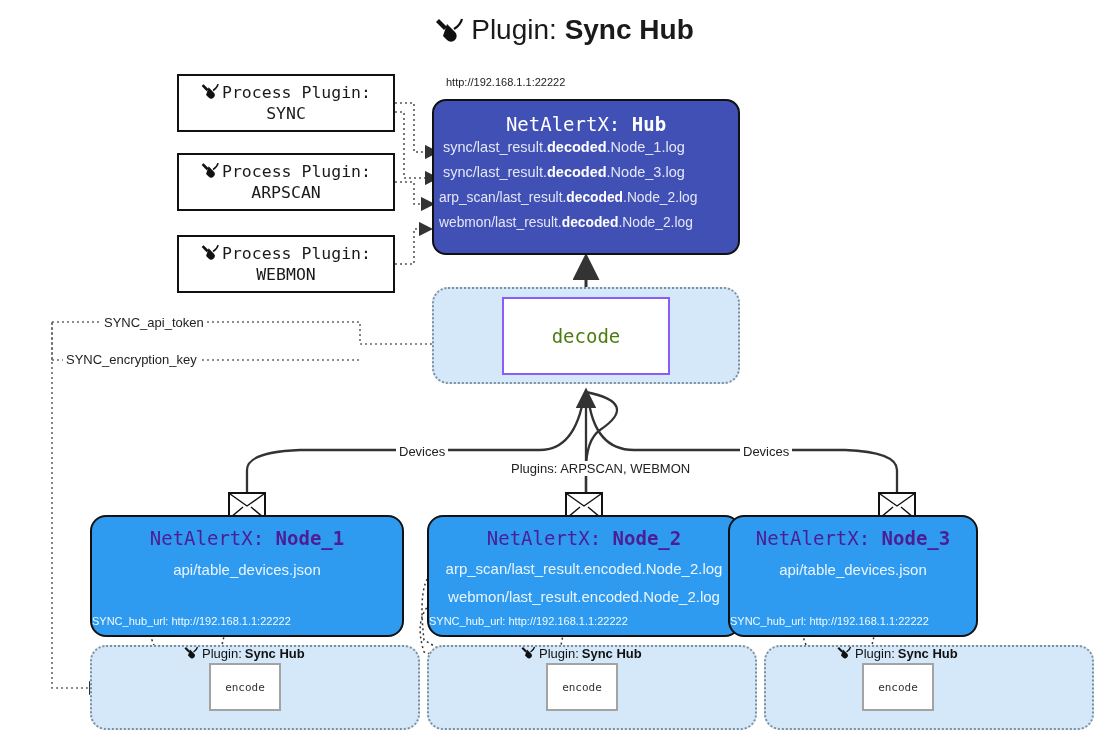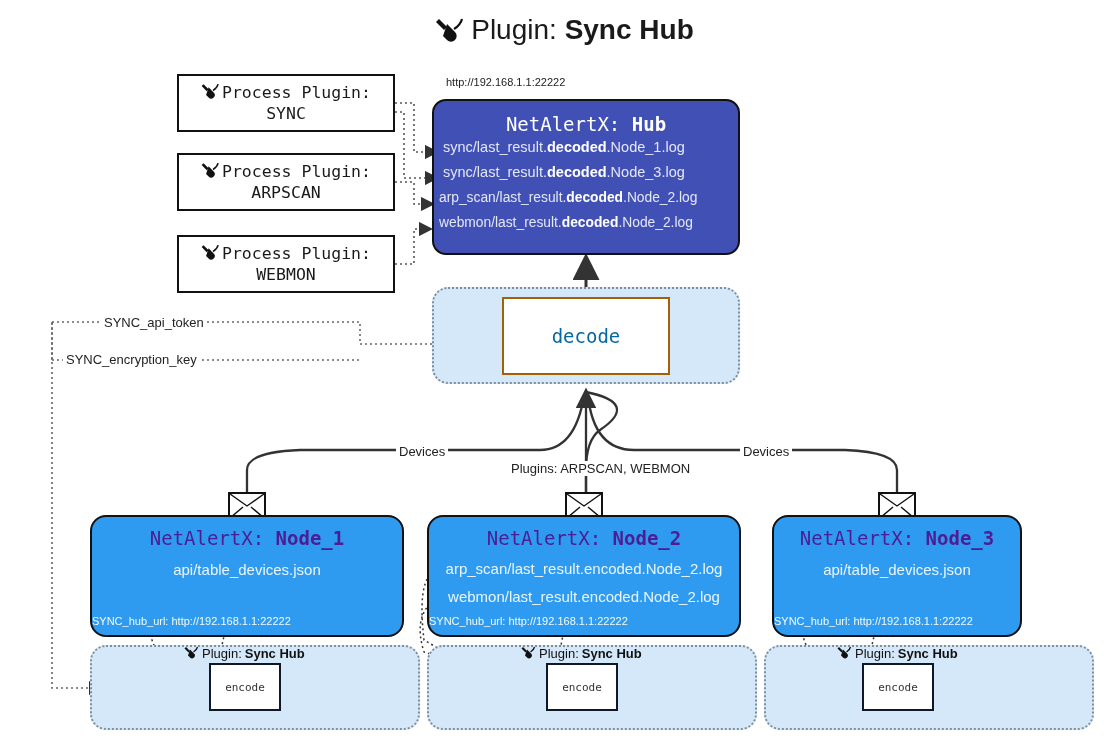--- a/index.html
+++ b/index.html
@@ -34,44 +34,44 @@
   #hub .hub-title{text-align:center;margin-top:12px;font-family:"DejaVu Sans Mono","Liberation Mono",monospace;
        font-size:19px;color:#fff;}
   #hub .hub-title b{font-weight:bold;}
   #hub .logline{font-size:14.5px;line-height:25px;padding-left:9px;white-space:nowrap;color:#e4e7f6;}
   #hub .logline b{font-weight:bold;color:#ffffff;}
   #hub .ll-wide{font-size:13.8px;padding-left:5px;}
 
   
   .lblue{background:#d5e8f9;border:2.5px dotted #7d8e9c;border-radius:16px;}
   #decode-wrap{left:432px;top:287px;width:308px;height:97px;}
-  #decode{left:502px;top:297px;width:168px;height:78px;background:#fff;border:2px solid #a16207;
+  #decode{left:502px;top:297px;width:168px;height:78px;background:#fff;border:2px solid #8b5cf6;
           display:flex;align-items:center;justify-content:center;
-          font-family:"DejaVu Sans Mono","Liberation Mono",monospace;font-size:19px;color:#0369a1;}
+          font-family:"DejaVu Sans Mono","Liberation Mono",monospace;font-size:19px;color:#4d7c0f;}
 
   #enc-wrap-1{left:90px;top:645px;width:330px;height:85px;}
   #enc-wrap-2{left:427px;top:645px;width:330px;height:85px;}
   #enc-wrap-3{left:764px;top:645px;width:330px;height:85px;}
-  .encbox{width:72px;height:48px;background:#fff;border:2px solid #0f172a;
+  .encbox{width:72px;height:48px;background:#fff;border:2px solid #a3a3a3;
           display:flex;align-items:center;justify-content:center;
           font-family:"DejaVu Sans Mono","Liberation Mono",monospace;font-size:11px;color:#333;}
   #encbox-1{left:209px;top:663px;}
   #encbox-2{left:546px;top:663px;}
   #encbox-3{left:862px;top:663px;}
   .enc-label{font-size:13px;white-space:nowrap;color:#111;display:flex;align-items:center;gap:3px;}
   .enc-label b{font-weight:bold;}
   #enclab-1{left:184px;top:645px;}
   #enclab-2{left:521px;top:645px;}
   #enclab-3{left:837px;top:645px;}
 
   
   .nbox{background:#2e9bf0;border:2px solid #111;border-radius:16px;color:#fff;}
   #node1{left:90px;top:515px;width:314px;height:122px;}
   #node2{left:427px;top:515px;width:314px;height:122px;}
-  #node3{left:772px;top:515px;width:250px;height:122px;}
+  #node3{left:728px;top:515px;width:250px;height:122px;}
   .nbox .n-title{text-align:center;margin-top:10px;font-family:"DejaVu Sans Mono","Liberation Mono",monospace;
        font-size:19px;color:#4c1d95;}
   .nbox .n-title b{font-weight:bold;}
   .nbox .n-line{text-align:center;font-size:15px;color:#eaf5ff;margin-top:12px;}
   .nbox .n-line.compact{margin-top:6px;line-height:28px;font-size:15px;}
   .nbox .n-foot{text-align:left;font-size:11px;color:#f2faff;position:absolute;
        left:0;right:0;bottom:8px;}
 
   
   .env{width:38px;height:28px;background:#fff;border:2px solid #111;position:absolute;}

